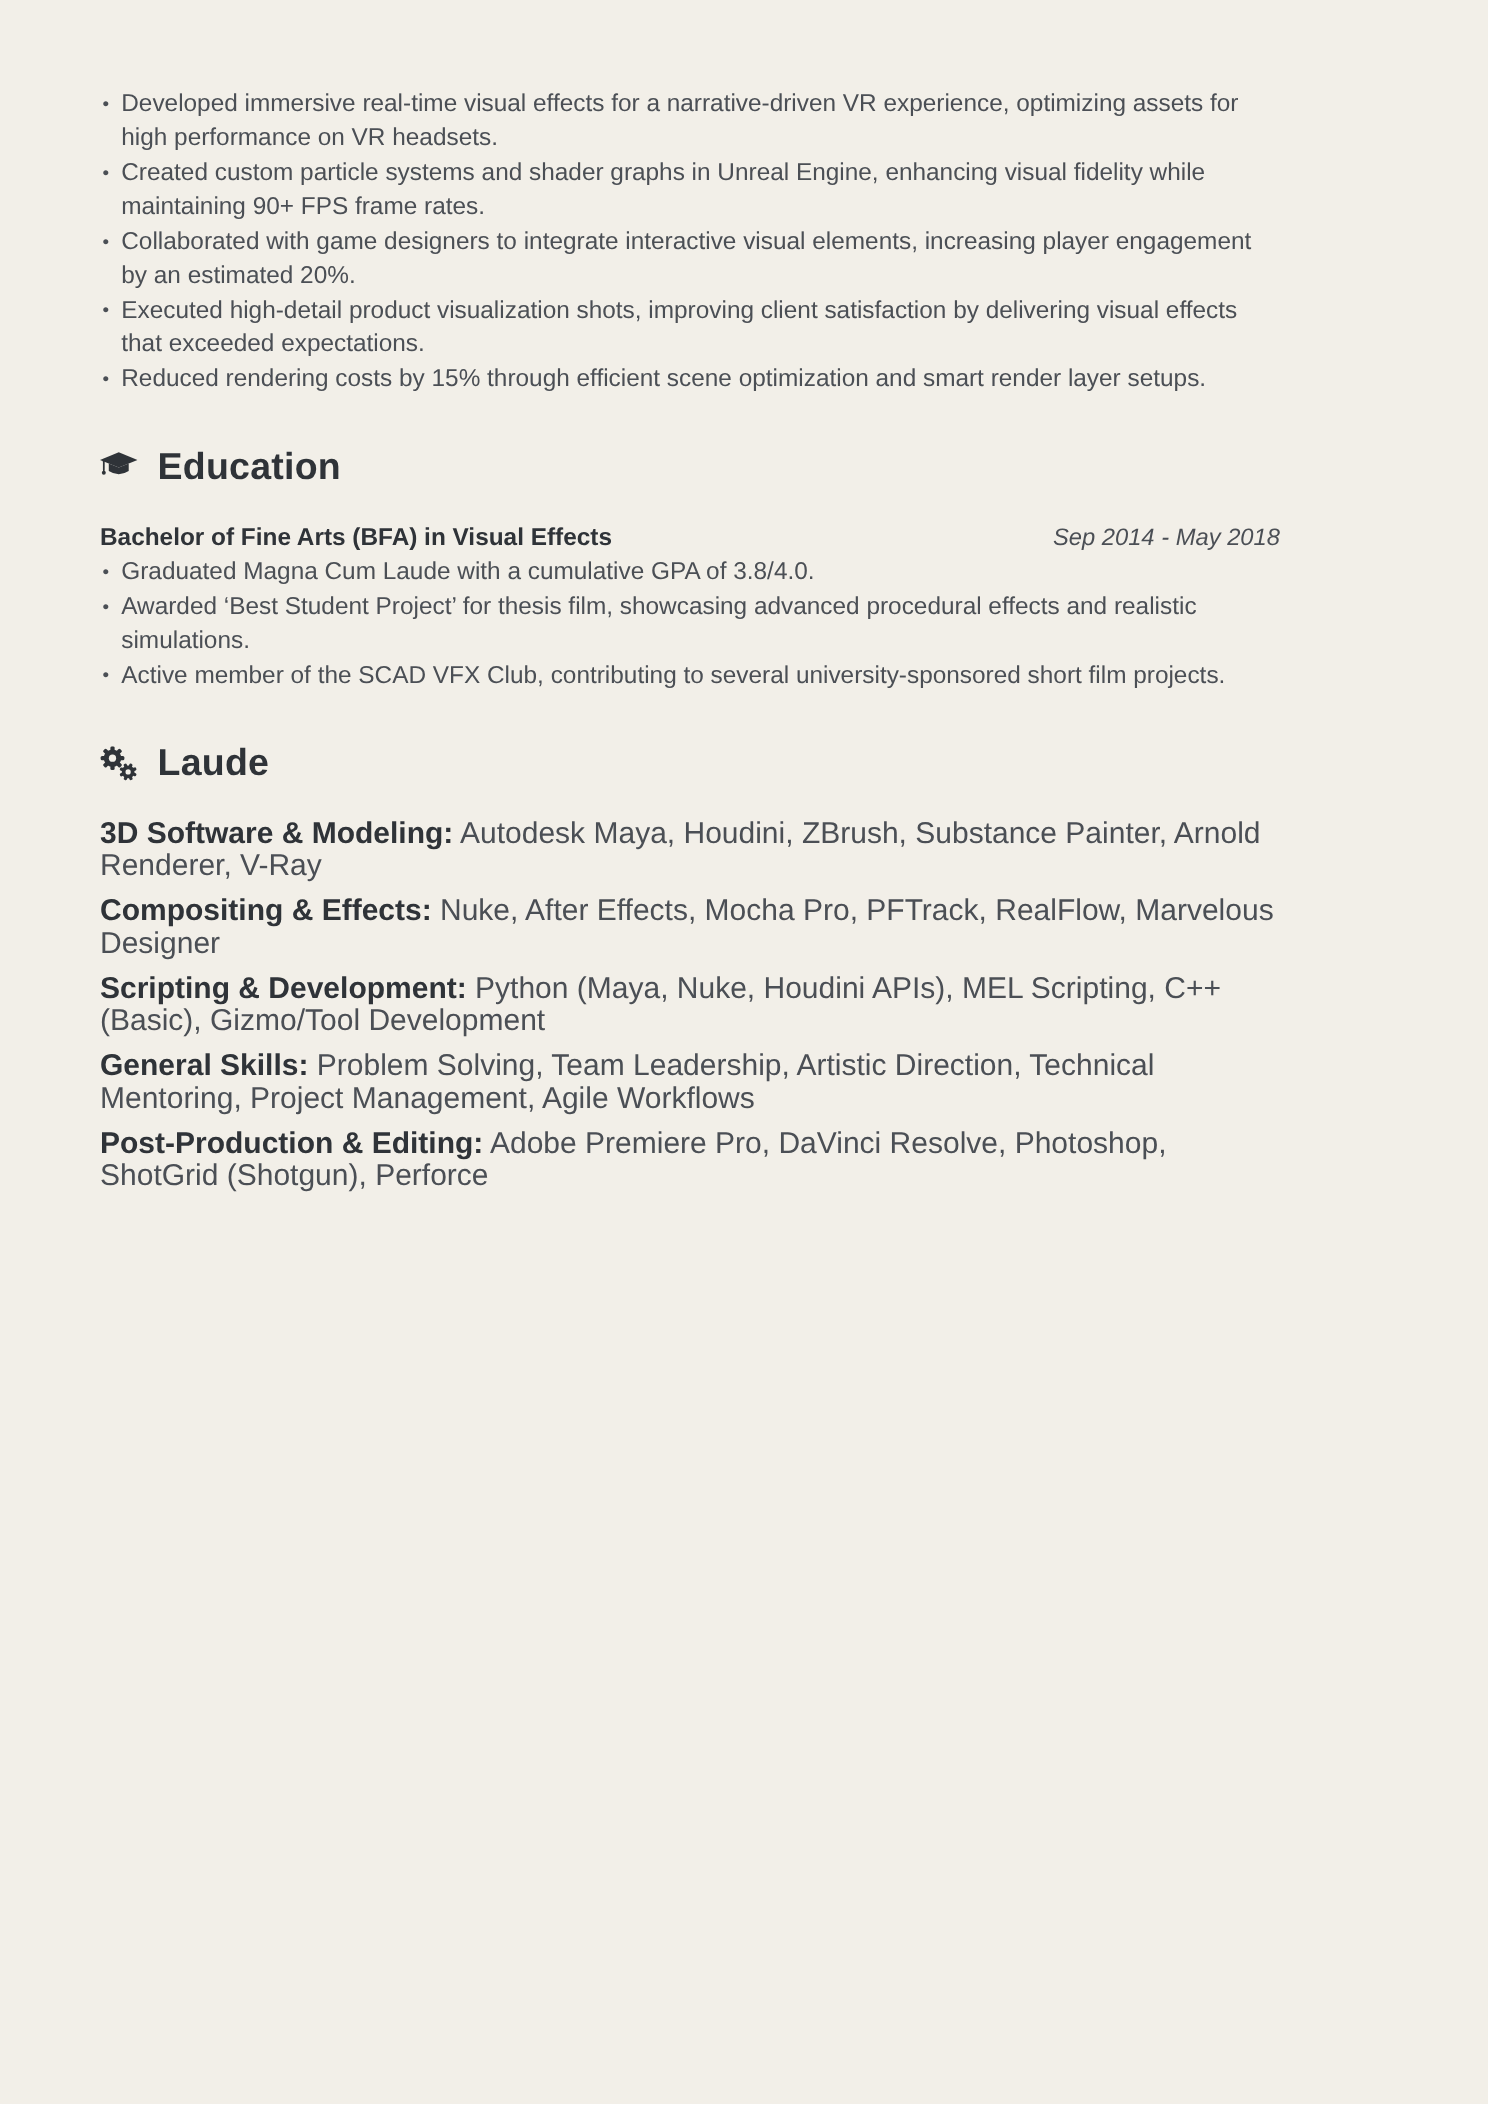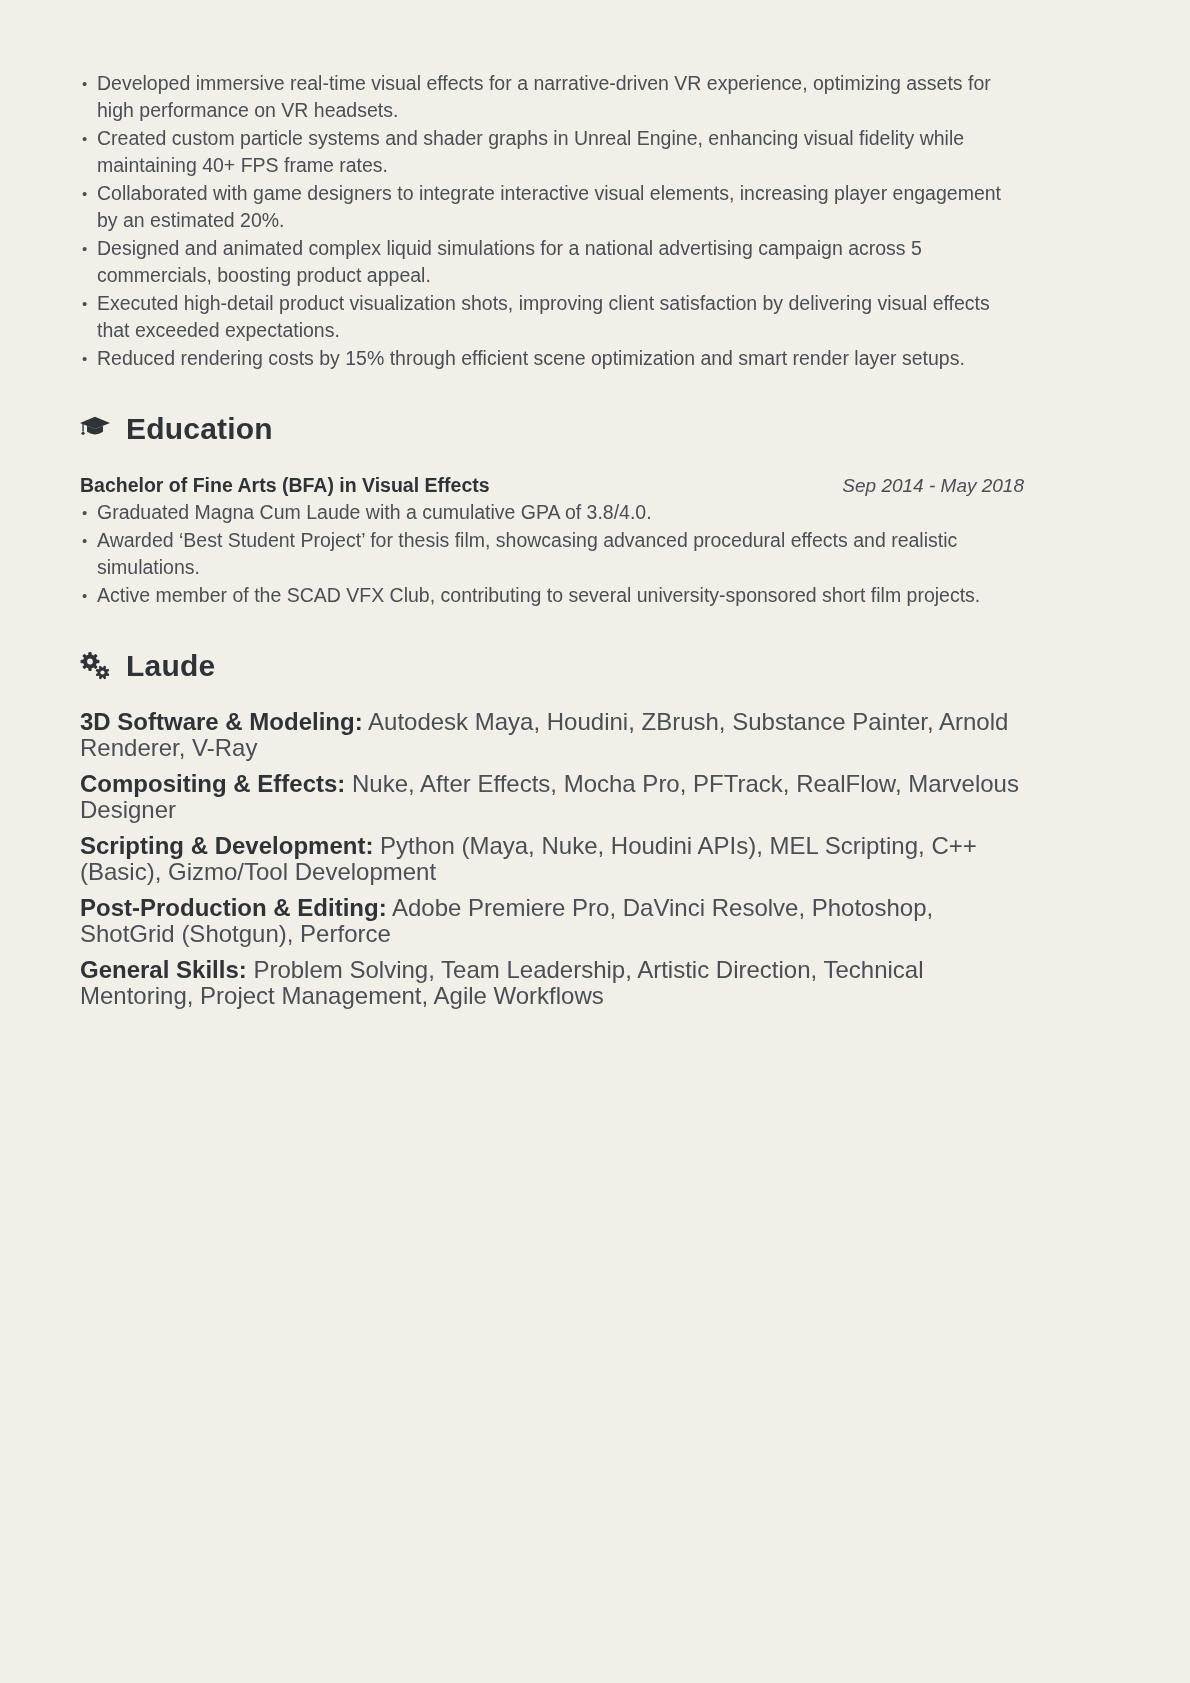--- a/index.html
+++ b/index.html
@@ -102,27 +102,26 @@
     color: #2f3338;
   }
 </style>
 </head>
 <body>
 
 <div class="page">
 
   <ul class="bullets mb-20">
     <li><span>Developed immersive real-time visual effects for a narrative-driven VR experience, optimizing assets for high performance on VR headsets.</span></li>
-    <li><span>Created custom particle systems and shader graphs in Unreal Engine, enhancing visual fidelity while maintaining 40+ FPS frame rates.</span></li>
+    <li><span>Created custom particle systems and shader graphs in Unreal Engine, enhancing visual fidelity while maintaining 90+ FPS frame rates.</span></li>
     <li><span>Collaborated with game designers to integrate interactive visual elements, increasing player engagement by an estimated 20%.</span></li>
   </ul>
 
 
   <ul class="bullets">
-    <li><span>Designed and animated complex liquid simulations for a national advertising campaign across 5 commercials, boosting product appeal.</span></li>
     <li><span>Executed high-detail product visualization shots, improving client satisfaction by delivering visual effects that exceeded expectations.</span></li>
     <li><span>Reduced rendering costs by 15% through efficient scene optimization and smart render layer setups.</span></li>
   </ul>
 
   <div class="section-heading">
     <span class="icon">
       <svg viewBox="0 0 64 56" xmlns="http://www.w3.org/2000/svg" aria-hidden="true">
         <polygon points="32,2 64,15 32,28 0,15" fill="#2f3338"></polygon>
         <path d="M15 21 L15 34 Q32 45 49 34 L49 21 L32 28 Z" fill="#2f3338"></path>
         <rect x="5" y="16" width="3" height="18" rx="1.5" fill="#2f3338"></rect>
@@ -163,16 +162,16 @@
           <circle r="2.1" fill="#f2efe8"></circle>
         </g>
       </svg>
     </span>
     <span class="heading-text">Laude</span>
   </div>
 
   <p class="skill-line"><span class="skill-label">3D Software &amp; Modeling:</span> <span>Autodesk Maya, Houdini, ZBrush, Substance Painter, Arnold Renderer, V-Ray</span></p>
   <p class="skill-line"><span class="skill-label">Compositing &amp; Effects:</span> <span>Nuke, After Effects, Mocha Pro, PFTrack, RealFlow, Marvelous Designer</span></p>
   <p class="skill-line"><span class="skill-label">Scripting &amp; Development:</span> <span>Python (Maya, Nuke, Houdini APIs), MEL Scripting, C++ (Basic), Gizmo/Tool Development</span></p>
+  <p class="skill-line"><span class="skill-label">General Skills:</span> <span>Problem Solving, Team Leadership, Artistic Direction, Technical Mentoring, Project Management, Agile Workflows</span></p>
   <p class="skill-line"><span class="skill-label">Post-Production &amp; Editing:</span> <span>Adobe Premiere Pro, DaVinci Resolve, Photoshop, ShotGrid (Shotgun), Perforce</span></p>
-  <p class="skill-line"><span class="skill-label">General Skills:</span> <span>Problem Solving, Team Leadership, Artistic Direction, Technical Mentoring, Project Management, Agile Workflows</span></p>
 
 </div>
 
 </body></html>

